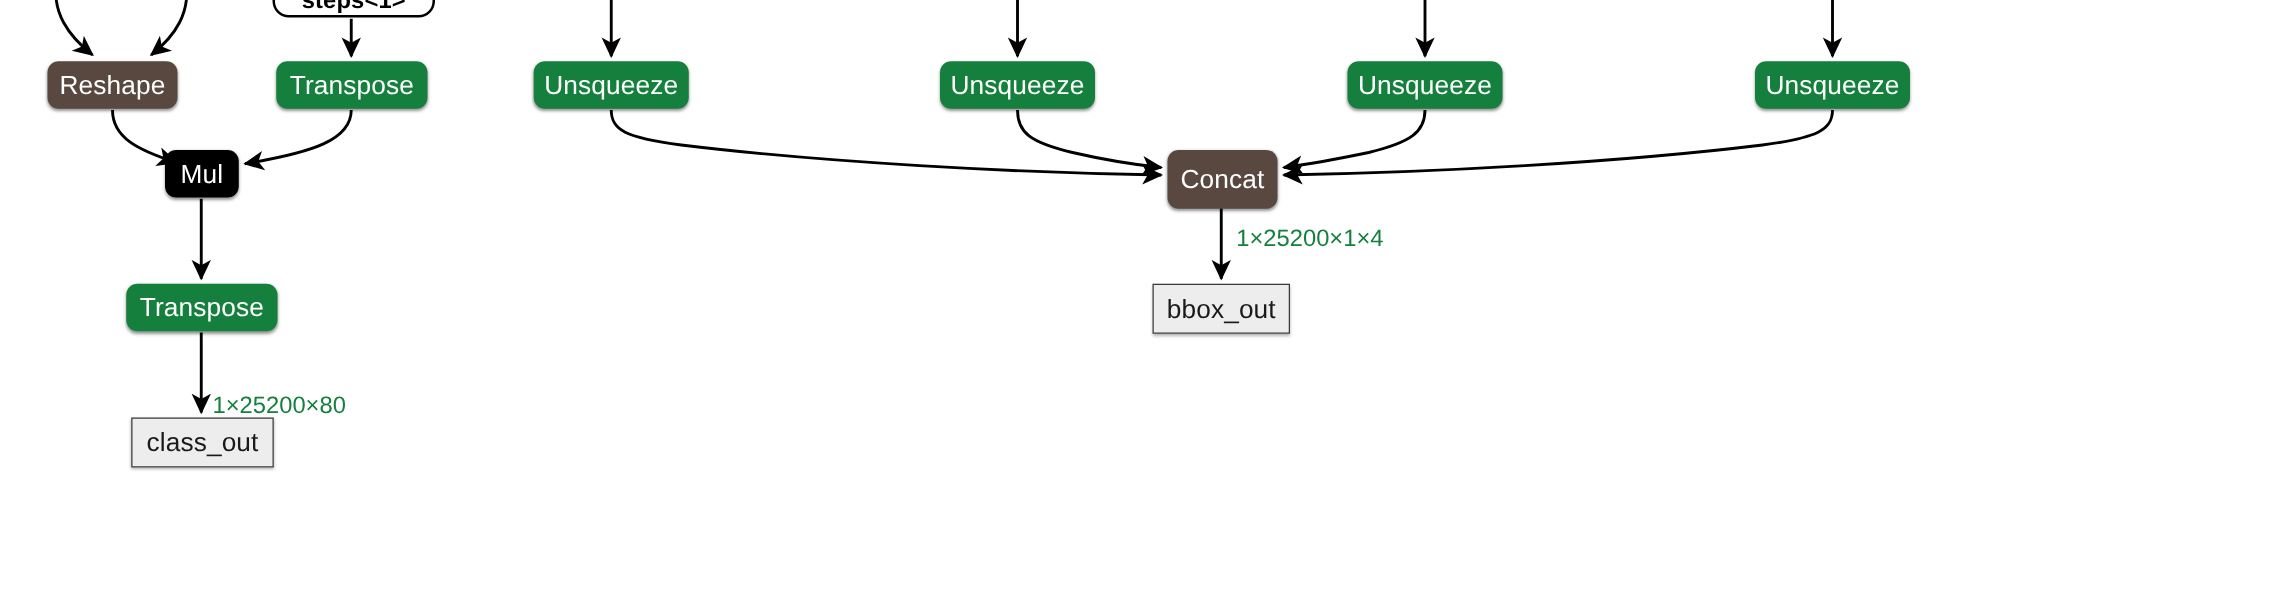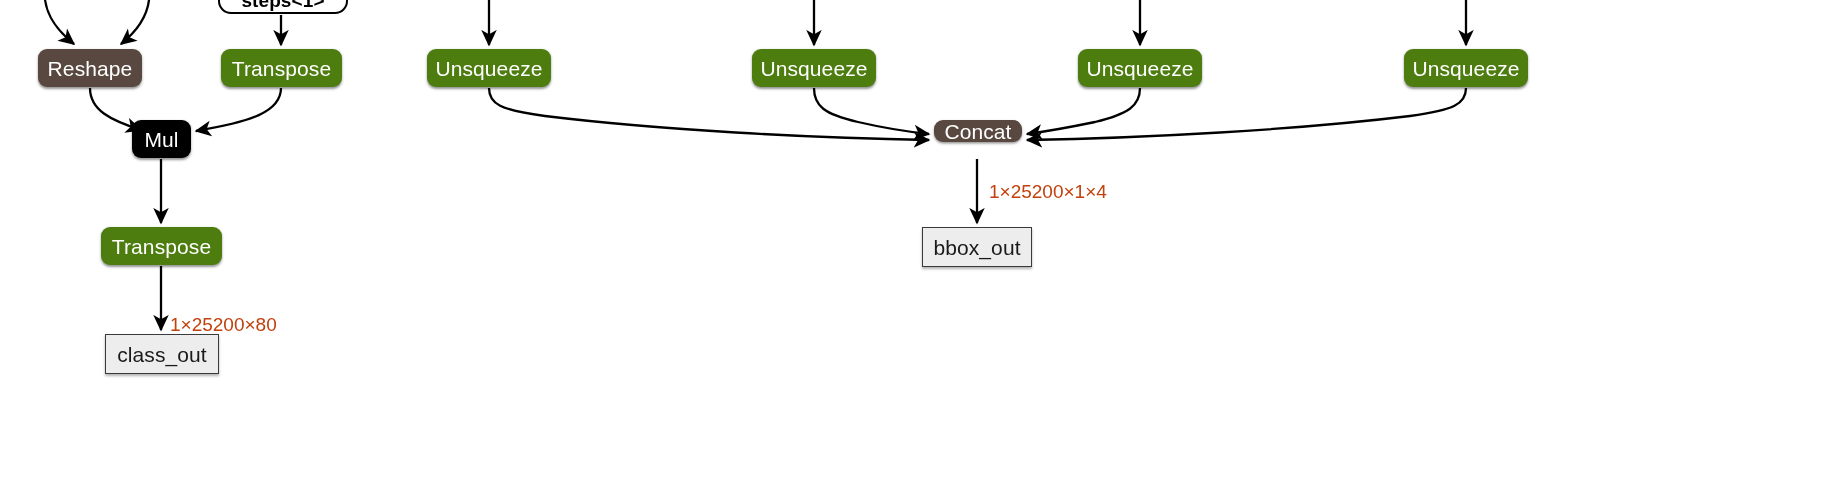--- a/index.html
+++ b/index.html
@@ -36,21 +36,21 @@
     justify-content: center;
     border-radius: 9px;
     font-size: 21px;
     line-height: 1;
     letter-spacing: 0.1px;
     white-space: nowrap;
     color: #ffffff;
     z-index: 3;
     box-shadow: 0 1.5px 2.5px rgba(0,0,0,0.42);
   }
-  .node.op-green   { background: #4d7c0f; }
+  .node.op-green   { background: #15803d; }
   .node.op-brown   { background: #584840; }
   .node.op-black   { background: #000000; }
   .node.io-light {
     background: #ededed;
     color: #1a1a1a;
     border: 1.6px solid #3a3a3a;
     border-radius: 0;
     box-shadow: 0 1.5px 2.5px rgba(0,0,0,0.30);
   }
   .node.param-white {
@@ -60,21 +60,21 @@
     border-radius: 13px;
     font-weight: bold;
     font-size: 19px;
     box-shadow: none;
     align-items: flex-end;
     padding-bottom: 2px;
   }
   .edge-label {
     position: absolute;
     font-size: 19px;
-    color: #c2410c;
+    color: #15803d;
     white-space: nowrap;
     z-index: 4;
   }
 </style>
 </head>
 <body>
 
 <div id="canvas">
 
   <svg id="edges" viewBox="0 0 1832 484" xmlns="http://www.w3.org/2000/svg">
@@ -146,21 +146,21 @@
   </div>
 
   <div class="node op-green" style="left:1078px; top:49px; width:124px; height:38px;">
     <span>Unsqueeze</span>
   </div>
 
   <div class="node op-green" style="left:1404px; top:49px; width:124px; height:38px;">
     <span>Unsqueeze</span>
   </div>
 
-  <div class="node op-brown" style="left:934px; top:120px; width:88px; height:22px;">
+  <div class="node op-brown" style="left:934px; top:120px; width:88px; height:47px;">
     <span>Concat</span>
   </div>
 
   <div class="node io-light" style="left:922px; top:227px; width:110px; height:40px;">
     <span>bbox_out</span>
   </div>
 
   <div class="edge-label" style="left:170px; top:288px;margin-top:26px;">1×25200×80</div>
 
   <div class="edge-label" style="left:989px; top:181px;">1×25200×1×4</div>

